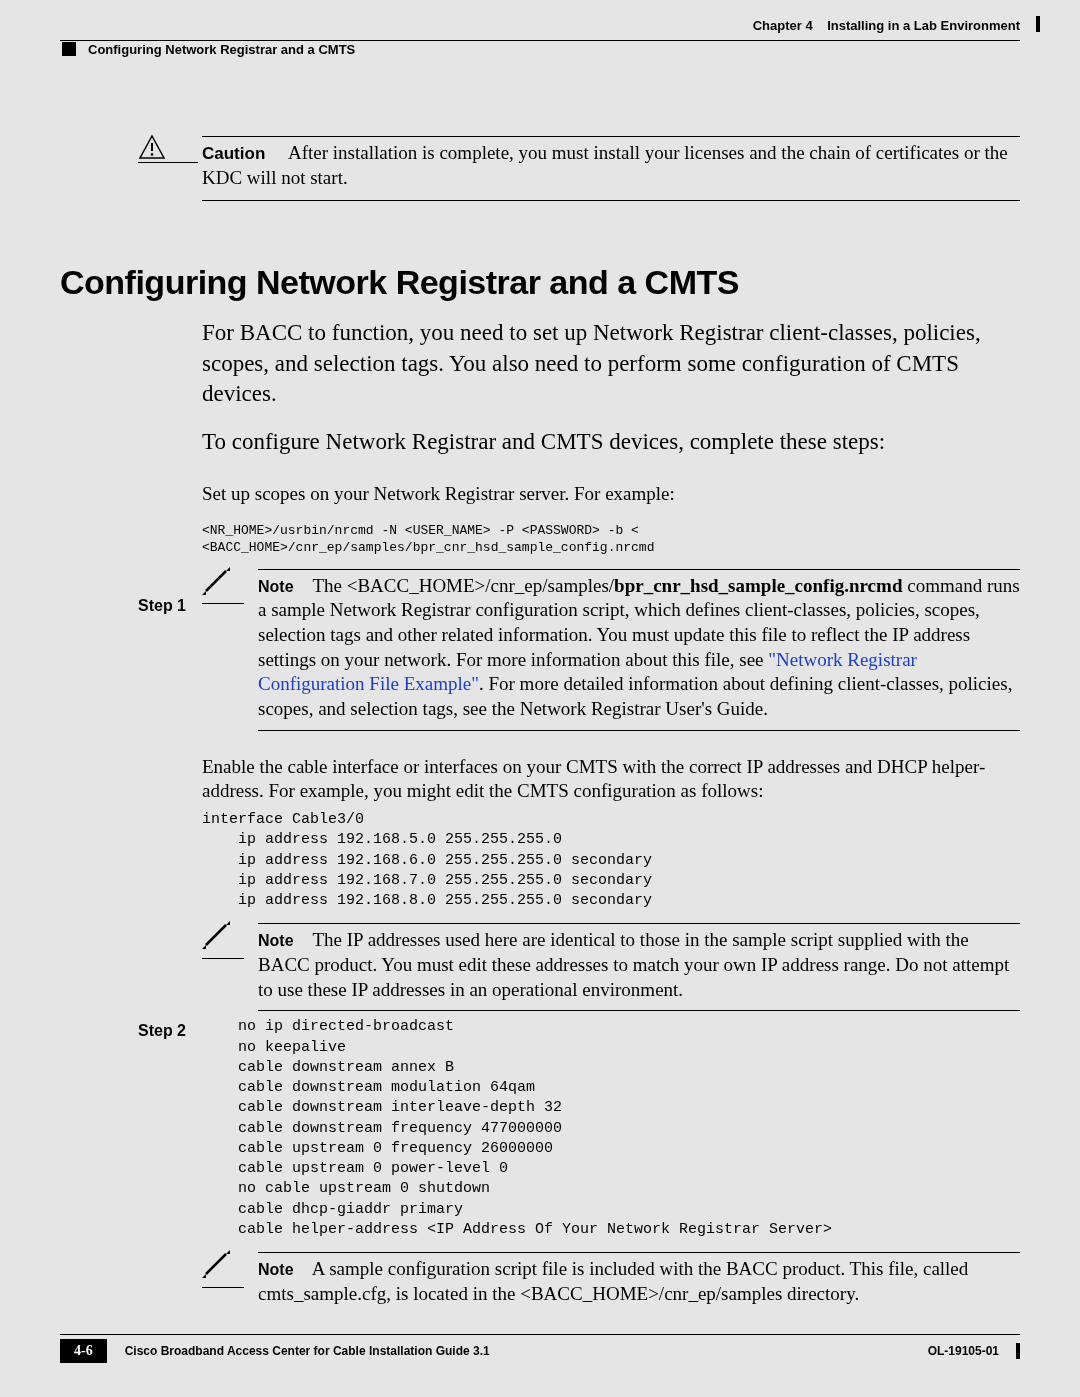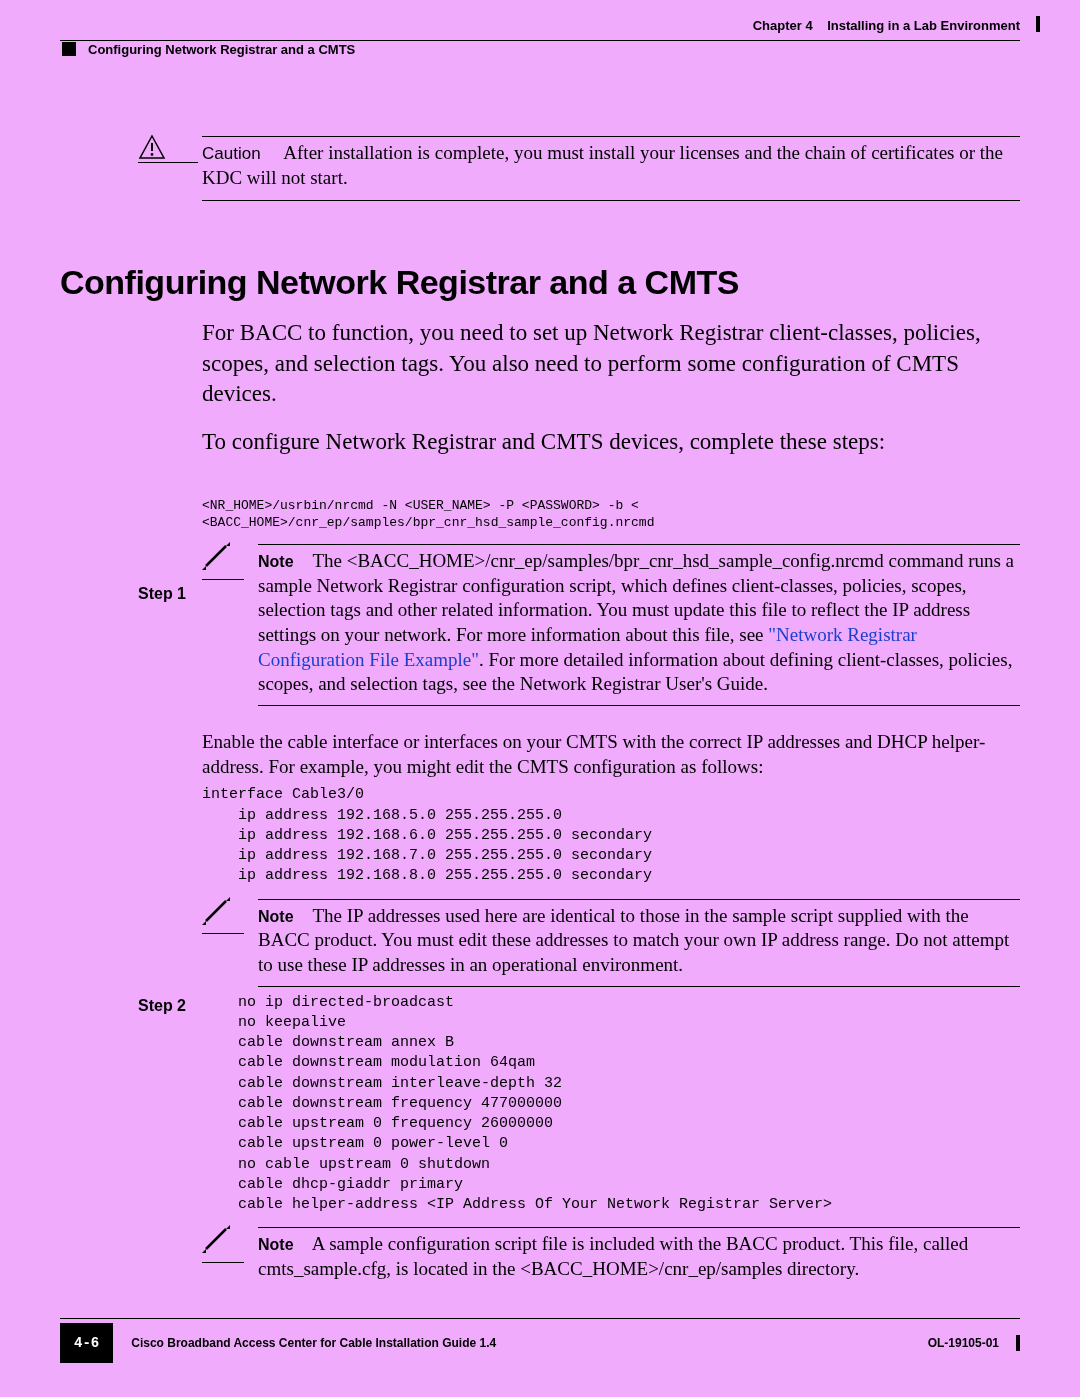--- a/index.html
+++ b/index.html
@@ -8,21 +8,21 @@
     background: #fff;
     font-family: "Times New Roman", Times, serif;
     color: #000;
   }
   .page {
     width: 1080px;
     height: 1397px;
     position: relative;
     box-sizing: border-box;
     padding: 40px 60px 0 60px;
-    background: #f0abfc;
+    background: #e5e5e5;
   }
 
   
   .running-header {
     height: 34px;
     position: relative;
     margin-bottom: 6px;
   }
   .rh-line {
     border-top: 1px solid #000;
@@ -179,21 +179,21 @@
     border-top: 1px solid #000;
     margin-top: 8px;
   }
 
   
   a.doc-link {
     color: #1a3fcc;
     text-decoration: none;
   }
   .italic { }
-  .boldinline { font-weight: normal; margin-top: 14px; }
+  .boldinline { font-weight: bold; margin-top: 14px; }
 
   
   .footer {
     position: absolute;
     left: 60px;
     right: 60px;
     bottom: 34px;
   }
   .footer-rule {
     border-top: 1.5px solid #000;
@@ -203,24 +203,24 @@
     display: flex;
     justify-content: space-between;
     align-items: center;
     font-family: Arial, Helvetica, sans-serif;
     font-size: 12px;
     font-weight: bold;
   }
   .page-badge {
     background: #000;
     color: #fff;
-    font-family: Liberation Mono, monospace;
+    font-family: Liberation Serif, serif;
     font-weight: bold;
     font-size: 14px;
-    padding: 12px 14px;
+    padding: 4px 14px;
     display: inline-block;
   }
   .footer-left {
     display: flex;
     align-items: center;
     gap: 18px;
   }
   .footer-right {
     display: flex;
     align-items: center;
@@ -271,20 +271,21 @@
     </div>
 
     <h1 class="section-title">Configuring Network Registrar and a CMTS</h1>
 
     <p class="body-para">For BACC to function, you need to set up Network Registrar client-classes, policies, scopes, and selection tags. You also need to perform some configuration of CMTS devices.</p>
     <p class="body-para">To configure Network Registrar and CMTS devices, complete these steps:</p>
 
     <div class="step">
       <div class="step-label">Step 1</div>
       <div class="step-body">
+        <div>Set up scopes on your Network Registrar server. For example:</div>
         <div class="cmd-block">&lt;NR_HOME&gt;/usrbin/nrcmd -N &lt;USER_NAME&gt; -P &lt;PASSWORD&gt; -b &lt;
 &lt;BACC_HOME&gt;/cnr_ep/samples/bpr_cnr_hsd_sample_config.nrcmd</div>
 
         <div class="nested-note">
           <div class="icon-col">
             <svg width="30" height="30" viewBox="0 0 30 30">
               <line x1="4" y1="24" x2="24" y2="4" stroke="#000" stroke-width="2.5"></line>
               <polygon points="24,4 28,0 28,4" fill="#000"></polygon>
               <polygon points="4,24 0,28 4,28" fill="#000"></polygon>
             </svg>
@@ -360,21 +361,21 @@
       </div>
     </div>
 
   </div>
 
   <div class="footer">
     <div class="footer-rule"></div>
     <div class="footer-row">
       <div class="footer-left">
         <span class="page-badge">4-6</span>
-        <span>Cisco Broadband Access Center for Cable Installation Guide 1.4</span>
+        <span>Cisco Broadband Access Center for Cable Installation Guide 3.1</span>
       </div>
       <div class="footer-right">
         <span>OL-19105-01</span>
         <span class="footer-marker"></span>
       </div>
     </div>
   </div>
 
 </div>
 

